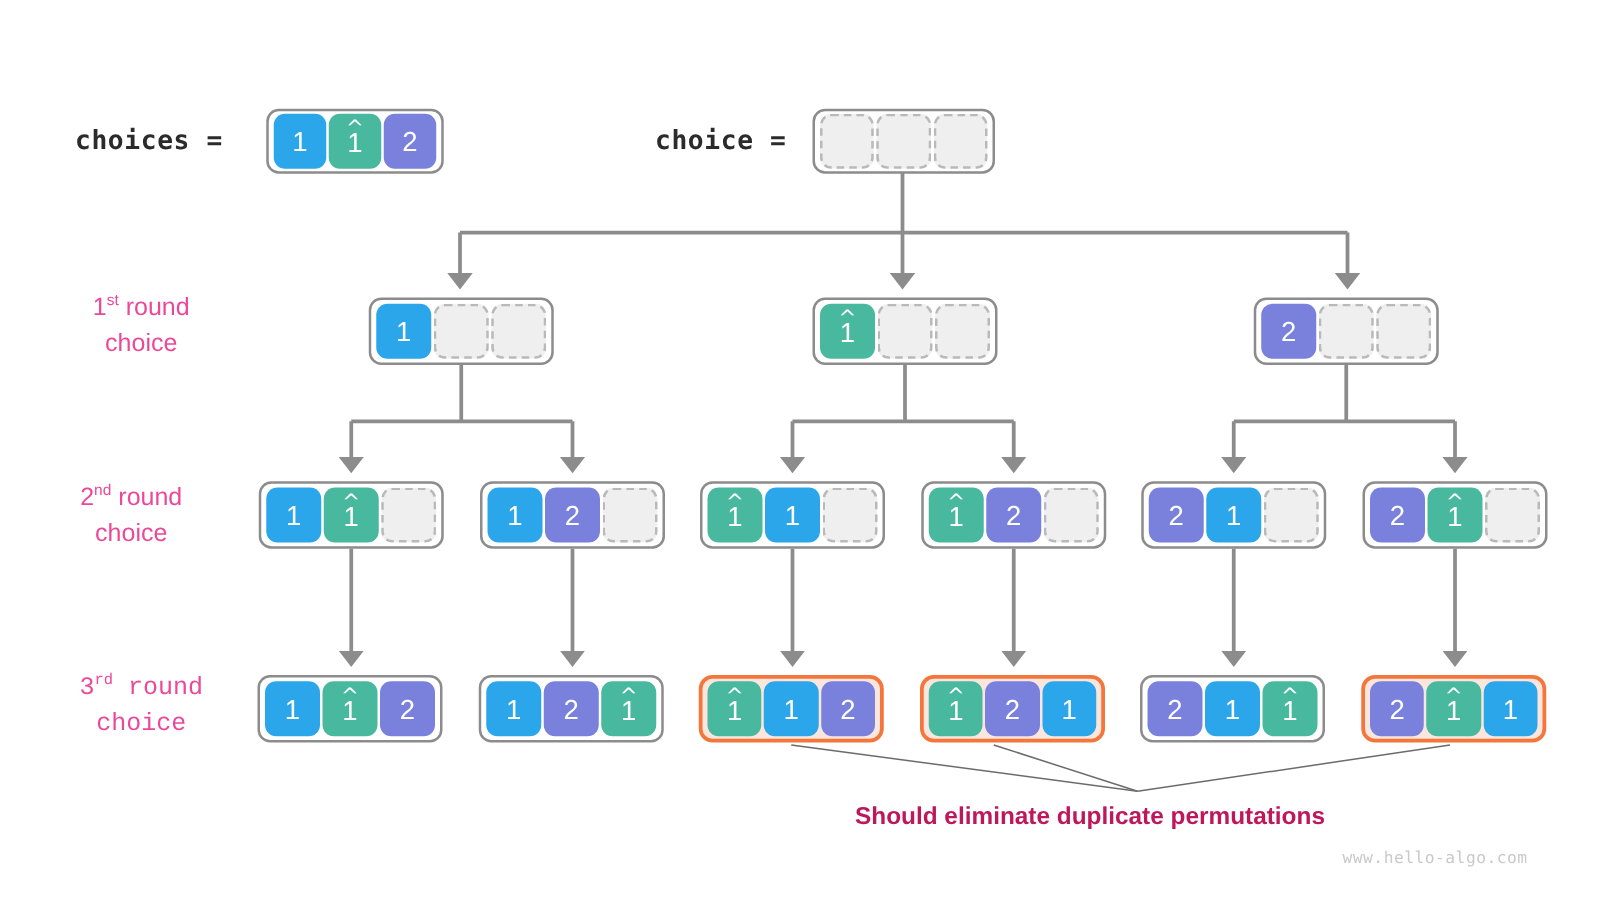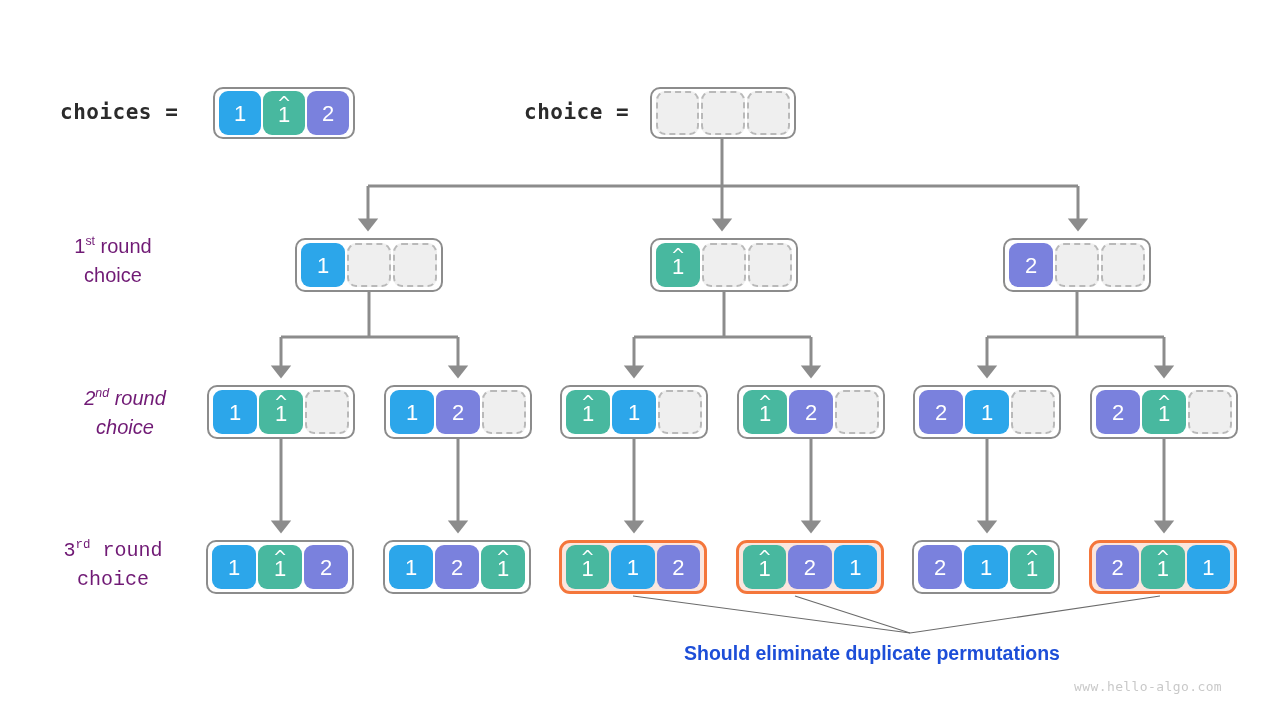--- a/index.html
+++ b/index.html
@@ -34,36 +34,36 @@
     font-weight: bold;
     font-size: 21px;
     color: #2b2b2b;
     white-space: nowrap;
     letter-spacing: 0.5px;
   }
   .round-label {
     position: absolute;
     font-family: "Liberation Sans", sans-serif;
     font-size: 20px;
-    color: #701a75;
+    color: #ec4899;
     text-align: center;
     line-height: 1.45;
     white-space: nowrap;
   }
   .round-label sup {
     font-size: 0.62em;
     vertical-align: super;
     line-height: 0;
   }
   .caption {
     position: absolute;
     font-family: "Liberation Sans", sans-serif;
     font-weight: bold;
     font-size: 19.5px;
-    color: #1d4ed8;
+    color: #be185d;
     white-space: nowrap;
   }
   .watermark {
     position: absolute;
     font-family: "DejaVu Sans Mono", "Liberation Mono", monospace;
     font-size: 13px;
     color: #c9c9c9;
     letter-spacing: 0.4px;
     white-space: nowrap;
   }
@@ -198,21 +198,21 @@
   <div class="arr" style="left:650px; top:87px; width:146px; height:52px;">
     <div class="cell empty"></div>
     <div class="cell empty"></div>
     <div class="cell empty"></div>
   </div>
 
   <div class="round-label" style="left:48px; top:232px; width:130px;">
     <span>1</span><sup>st</sup><span> round</span><br>
     <span>choice</span>
   </div>
-  <div class="round-label" style="left:60px; top:384px; width:130px;font-style:italic;">
+  <div class="round-label" style="left:40px; top:384px; width:130px;">
     <span>2</span><sup>nd</sup><span> round</span><br>
     <span>choice</span>
   </div>
   <div class="round-label" style="left:48px; top:536px; width:130px;font-family:Liberation Mono, monospace;">
     <span>3</span><sup>rd</sup><span> round</span><br>
     <span>choice</span>
   </div>
 
   <div id="nodes">
       <div class="arr" style="left: 295px; top: 238px; width: 148px; height: 54px;">

